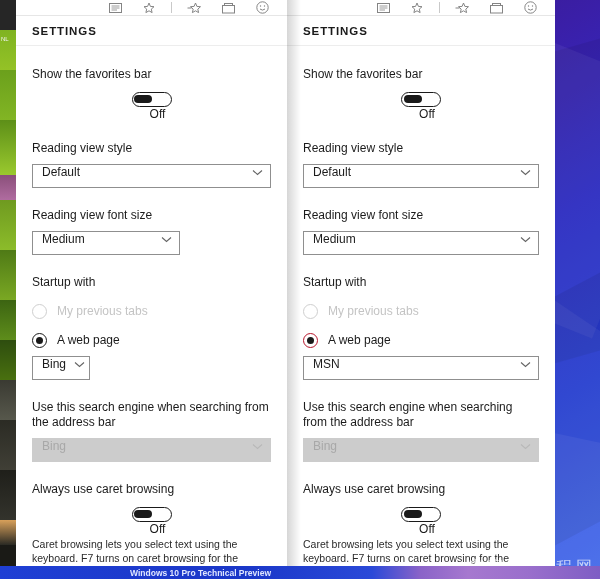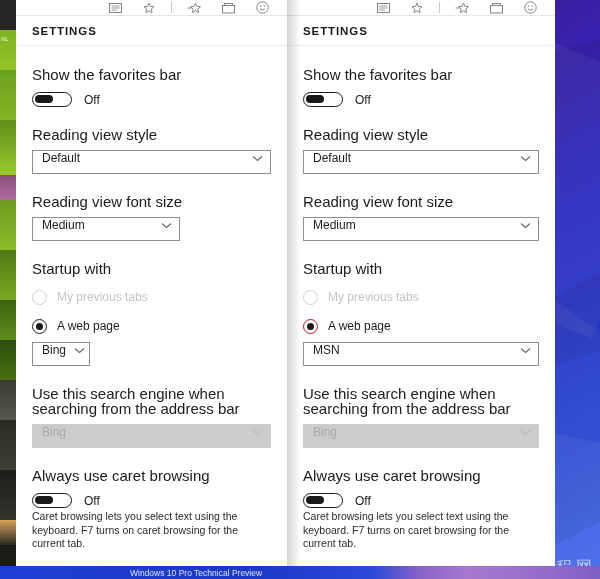--- a/index.html
+++ b/index.html
@@ -130,33 +130,34 @@
     font-size: 11.5px;
     font-weight: bold;
     letter-spacing: .9px;
     color: #1a1a1a;
   }
   .pane-body {
     padding: 0 16px;
   }
 
   .field-label {
-    font-size: 15px;
+    font-size: 12px;
     color: #1b1b1b;
     line-height: 15px;
     margin: 0;
   }
   .group { margin-top: 20px; }
   .group.first { margin-top: 21px; }
 
   
   .toggle-row {
     display: flex;
     align-items: center;
     margin-top: 10px;
+    flex-direction: column;
   }
   .switch {
     width: 40px;
     height: 15px;
     border: 1.6px solid #1a1a1a;
     border-radius: 9px;
     background: #ffffff;
     position: relative;
     box-sizing: border-box;
   }
@@ -240,20 +241,21 @@
   
   #taskbar {
     position: absolute;
     left: 0; bottom: 0;
     width: 600px;
     height: 13px;
     background: linear-gradient(to right,
         #1f3fd4 0%, #1a37c8 40%, #2a49d8 62%,
         #8a63c8 70%, #a678cf 78%, #9a6fcc 88%, #7e5ec4 100%);
     overflow: hidden;
+    font-weight: bold;
   }
   #taskbar .wmark {
     position: absolute;
     left: 130px;
     top: 2px;
     font-size: 8.5px;
     color: #dfe6ff;
     white-space: nowrap;
   }
 

